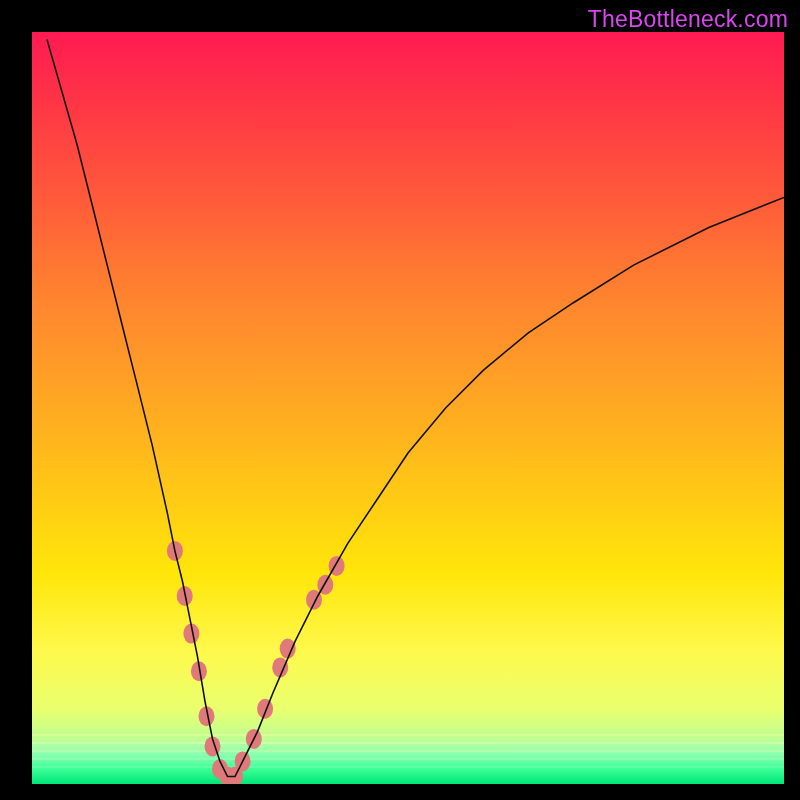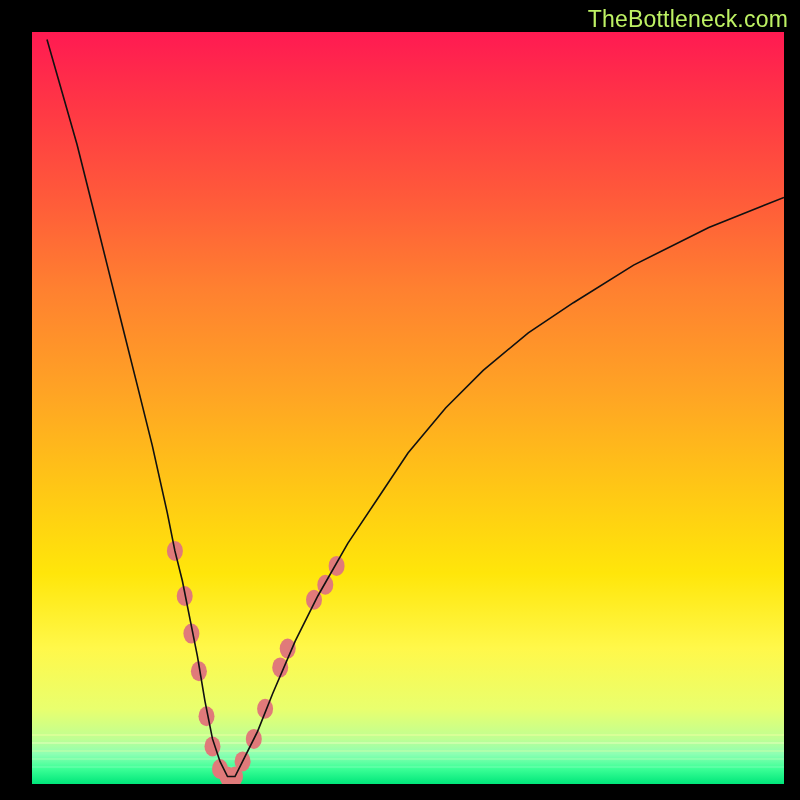--- a/index.html
+++ b/index.html
@@ -52,21 +52,21 @@
   .thin-band {
     position: absolute;
     left: 0;
     width: 100%;
     height: 2px;
   }
   .watermark {
     position: absolute;
     top: 6px;
     right: 12px;
-    color: #bef264;
+    color: #d946ef;
     font-size: 23px;
     font-weight: 400;
     letter-spacing: 0.2px;
   }
   svg.curve-layer {
     position: absolute;
     left: 0;
     top: 0;
     width: 100%;
     height: 100%;

